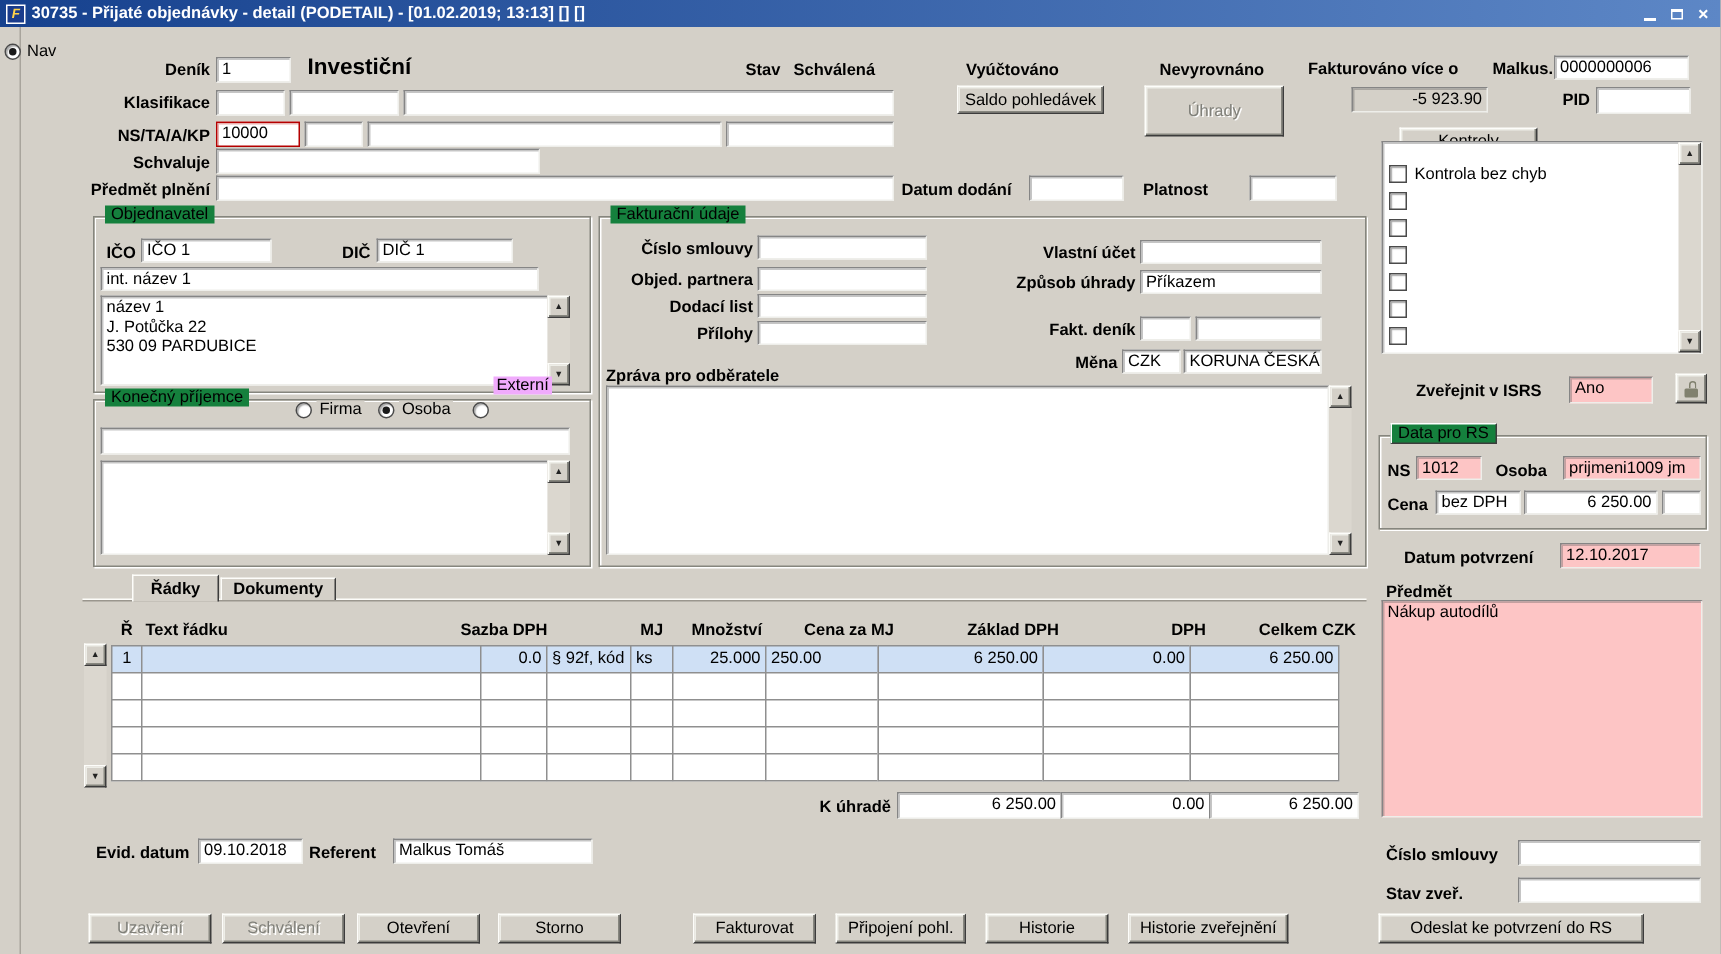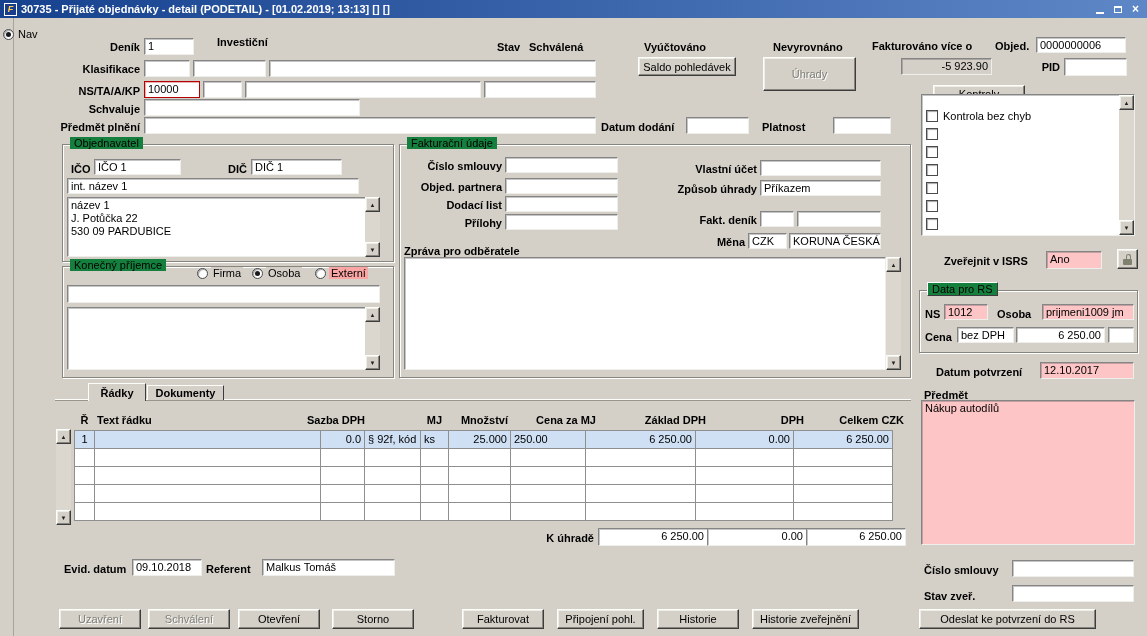--- a/index.html
+++ b/index.html
@@ -62,30 +62,30 @@
       <span class="wc">×</span>
     </div>
   </div>
 
   <div class="navstrip"></div>
   <span class="radio on" style="left:3px;top:29px"></span>
   <span class="txt" style="left:18px;top:28px">Nav</span>
 
   <span class="lbl r" style="left:96px;top:41px;width:44px">Deník</span>
   <div class="fld" style="left:144px;top:38px;width:50px;height:17px">1</div>
-  <span class="lbl" style="left:217px;top:36px;font-size:11px">Investiční</span>
+  <span class="lbl" style="left:205px;top:36px;font-size:15px">Investiční</span>
   <span class="lbl" style="left:497px;top:41px">Stav</span>
   <span class="lbl" style="left:529px;top:41px">Schválená</span>
   <span class="lbl" style="left:644px;top:41px">Vyúčtováno</span>
   <div class="btn" style="left:638px;top:57px;width:98px;height:19px">Saldo pohledávek</div>
   <span class="lbl" style="left:773px;top:41px">Nevyrovnáno</span>
   <div class="btn dis" style="left:763px;top:57px;width:93px;height:34px">Úhrady</div>
   <span class="lbl" style="left:872px;top:40px">Fakturováno více o</span>
   <div class="fld gray num" style="left:901px;top:58px;width:91px;height:17px">-5 923.90</div>
-  <span class="lbl" style="left:995px;top:40px">Objed.</span>
+  <span class="lbl" style="left:995px;top:40px">Malkus.</span>
   <div class="fld" style="left:1036px;top:37px;width:90px;height:16px">0000000006</div>
   <span class="lbl r" style="left:1030px;top:61px;width:30px">PID</span>
   <div class="fld" style="left:1064px;top:58px;width:63px;height:18px"></div>
 
   <span class="lbl r" style="left:76px;top:63px;width:64px">Klasifikace</span>
   <div class="fld" style="left:144px;top:60px;width:46px;height:17px"></div>
   <div class="fld" style="left:193px;top:60px;width:73px;height:17px"></div>
   <div class="fld" style="left:269px;top:60px;width:327px;height:17px"></div>
 
   <span class="lbl r" style="left:66px;top:85px;width:74px">NS/TA/A/KP</span>
@@ -136,21 +136,21 @@
   </div>
 
   <div class="grp" style="left:62px;top:266px;width:332px;height:112px">
     <span class="legend">Konečný příjemce</span>
   </div>
   <span class="radio" style="left:197px;top:268px"></span>
   <span class="txt" style="left:211px;top:267px;background:#d4d0c8;padding:0 2px">Firma</span>
   <span class="radio on" style="left:252px;top:268px"></span>
   <span class="txt" style="left:266px;top:267px;background:#d4d0c8;padding:0 2px">Osoba</span>
   <span class="radio" style="left:315px;top:268px"></span>
-  <span class="txt" style="left:329px;top:267px;background:#fca5a5;padding:0 2px">Externí</span>
+  <span class="txt" style="left:329px;top:251px;background:#f0abfc;padding:0 2px">Externí</span>
   <div class="fld" style="left:67px;top:285px;width:313px;height:18px"></div>
   <div class="fld ta" style="left:67px;top:307px;width:299px;height:63px"></div>
   <div class="sb" style="left:365px;top:307px;width:15px;height:63px">
     <div class="sbtn" style="top:0">▲</div>
     <div class="sbtn" style="top:48px">▼</div>
   </div>
 
   <div class="grp" style="left:399px;top:144px;width:512px;height:234px">
     <span class="legend">Fakturační údaje</span>
   </div>

